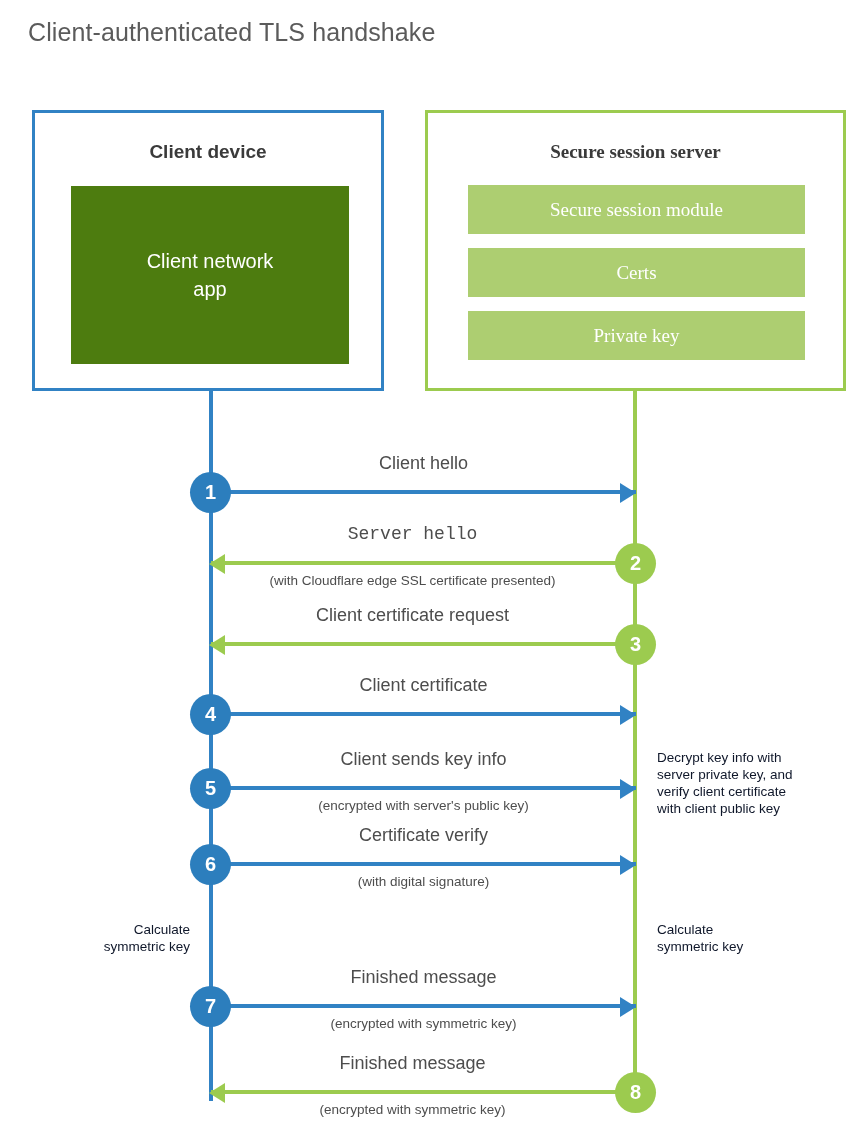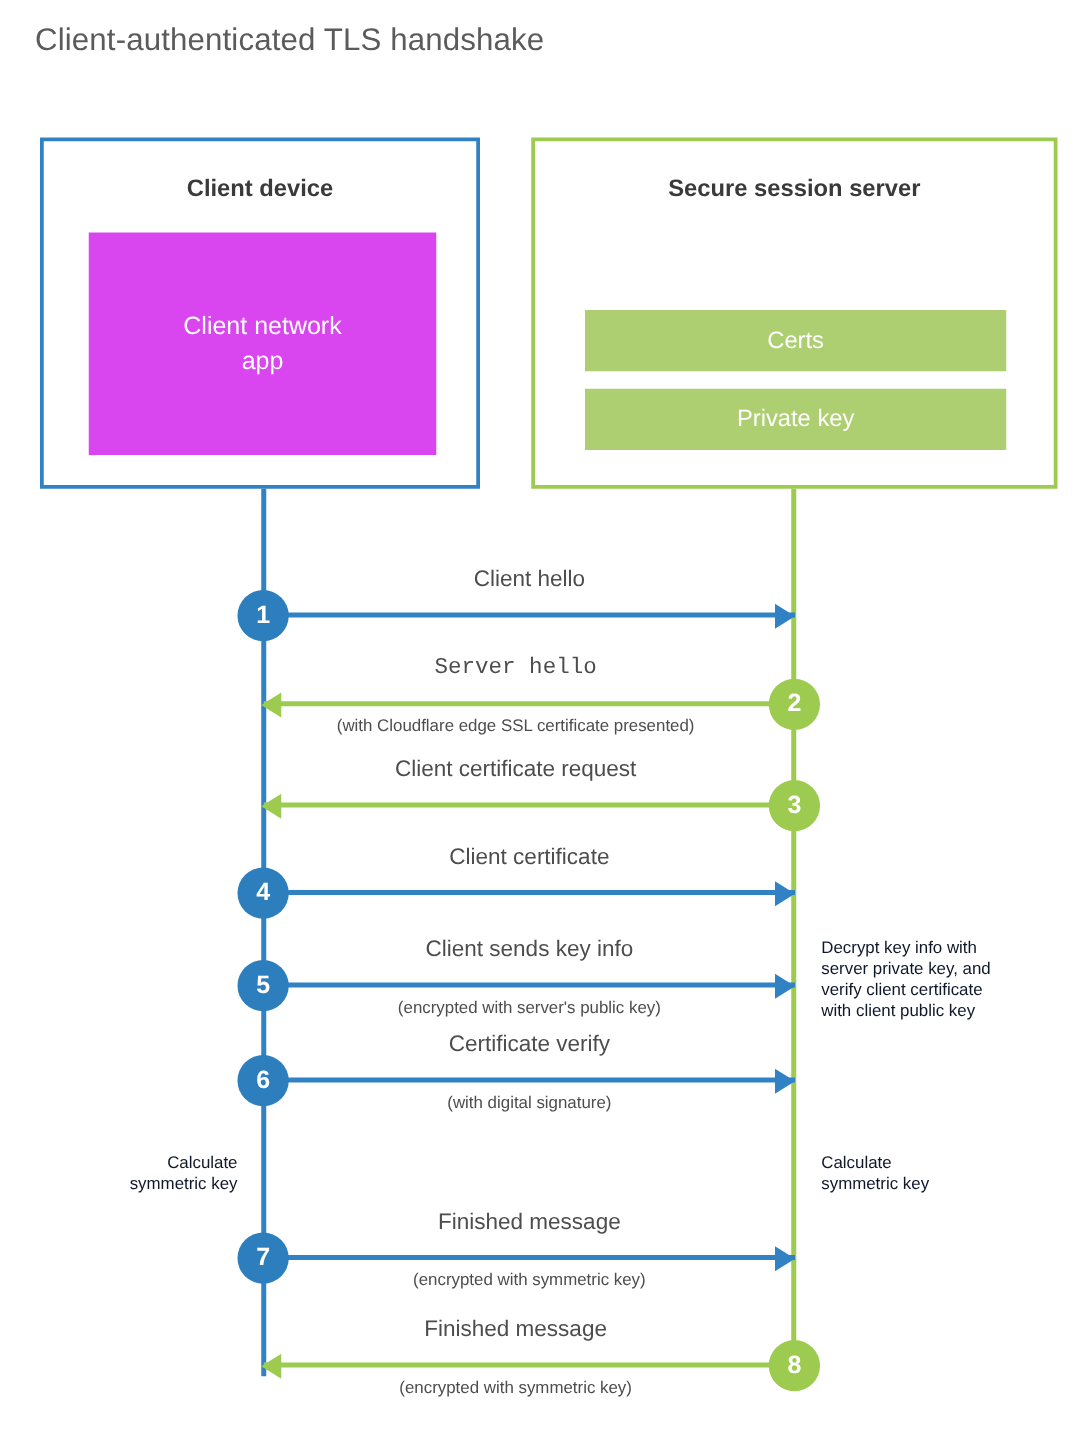--- a/index.html
+++ b/index.html
@@ -42,38 +42,39 @@
     width: 352px;
     height: 281px;
     border: 3px solid #3182c4;
   }
   #server-box {
     left: 425px;
     top: 110px;
     width: 421px;
     height: 281px;
     border: 3px solid #9ccb4f;
+    font-family: Liberation Serif, serif;
   }
   .party-title {
     position: absolute;
     left: 0;
     right: 0;
     top: 28px;
     text-align: center;
     font-size: 19px;
     font-weight: bold;
     color: #3a3a3a;
   }
   #client-app {
     position: absolute;
     left: 36px;
     top: 73px;
     width: 278px;
     height: 178px;
-    background: #d946ef;
+    background: #4d7c0f;
     color: #ffffff;
     font-size: 20px;
     line-height: 28px;
     text-align: center;
     display: flex;
     align-items: center;
     justify-content: center;
     box-sizing: border-box;
   }
   .server-bar {
@@ -207,20 +208,21 @@
   <div class="page-title">Client-authenticated TLS handshake</div>
 
   <div class="party-box" id="client-box">
     <div class="party-title">Client device</div>
     <div id="client-app" style="white-space: pre-line;">Client network
 app</div>
   </div>
 
   <div class="party-box" id="server-box">
     <div class="party-title">Secure session server</div>
+    <div class="server-bar" id="server-bar-0">Secure session module</div>
     <div class="server-bar" id="server-bar-2">Private key</div>
     <div class="server-bar" id="server-bar-1">Certs</div>
   </div>
 
   <div class="lifeline" id="client-lifeline"></div>
   <div class="lifeline" id="server-lifeline"></div>
 
   <div class="step-row" style="top:492px;">
     <div class="shaft blue" style="left:211px; width:425px;"></div>
     <div class="head right blue" style="left:620px;"></div>

